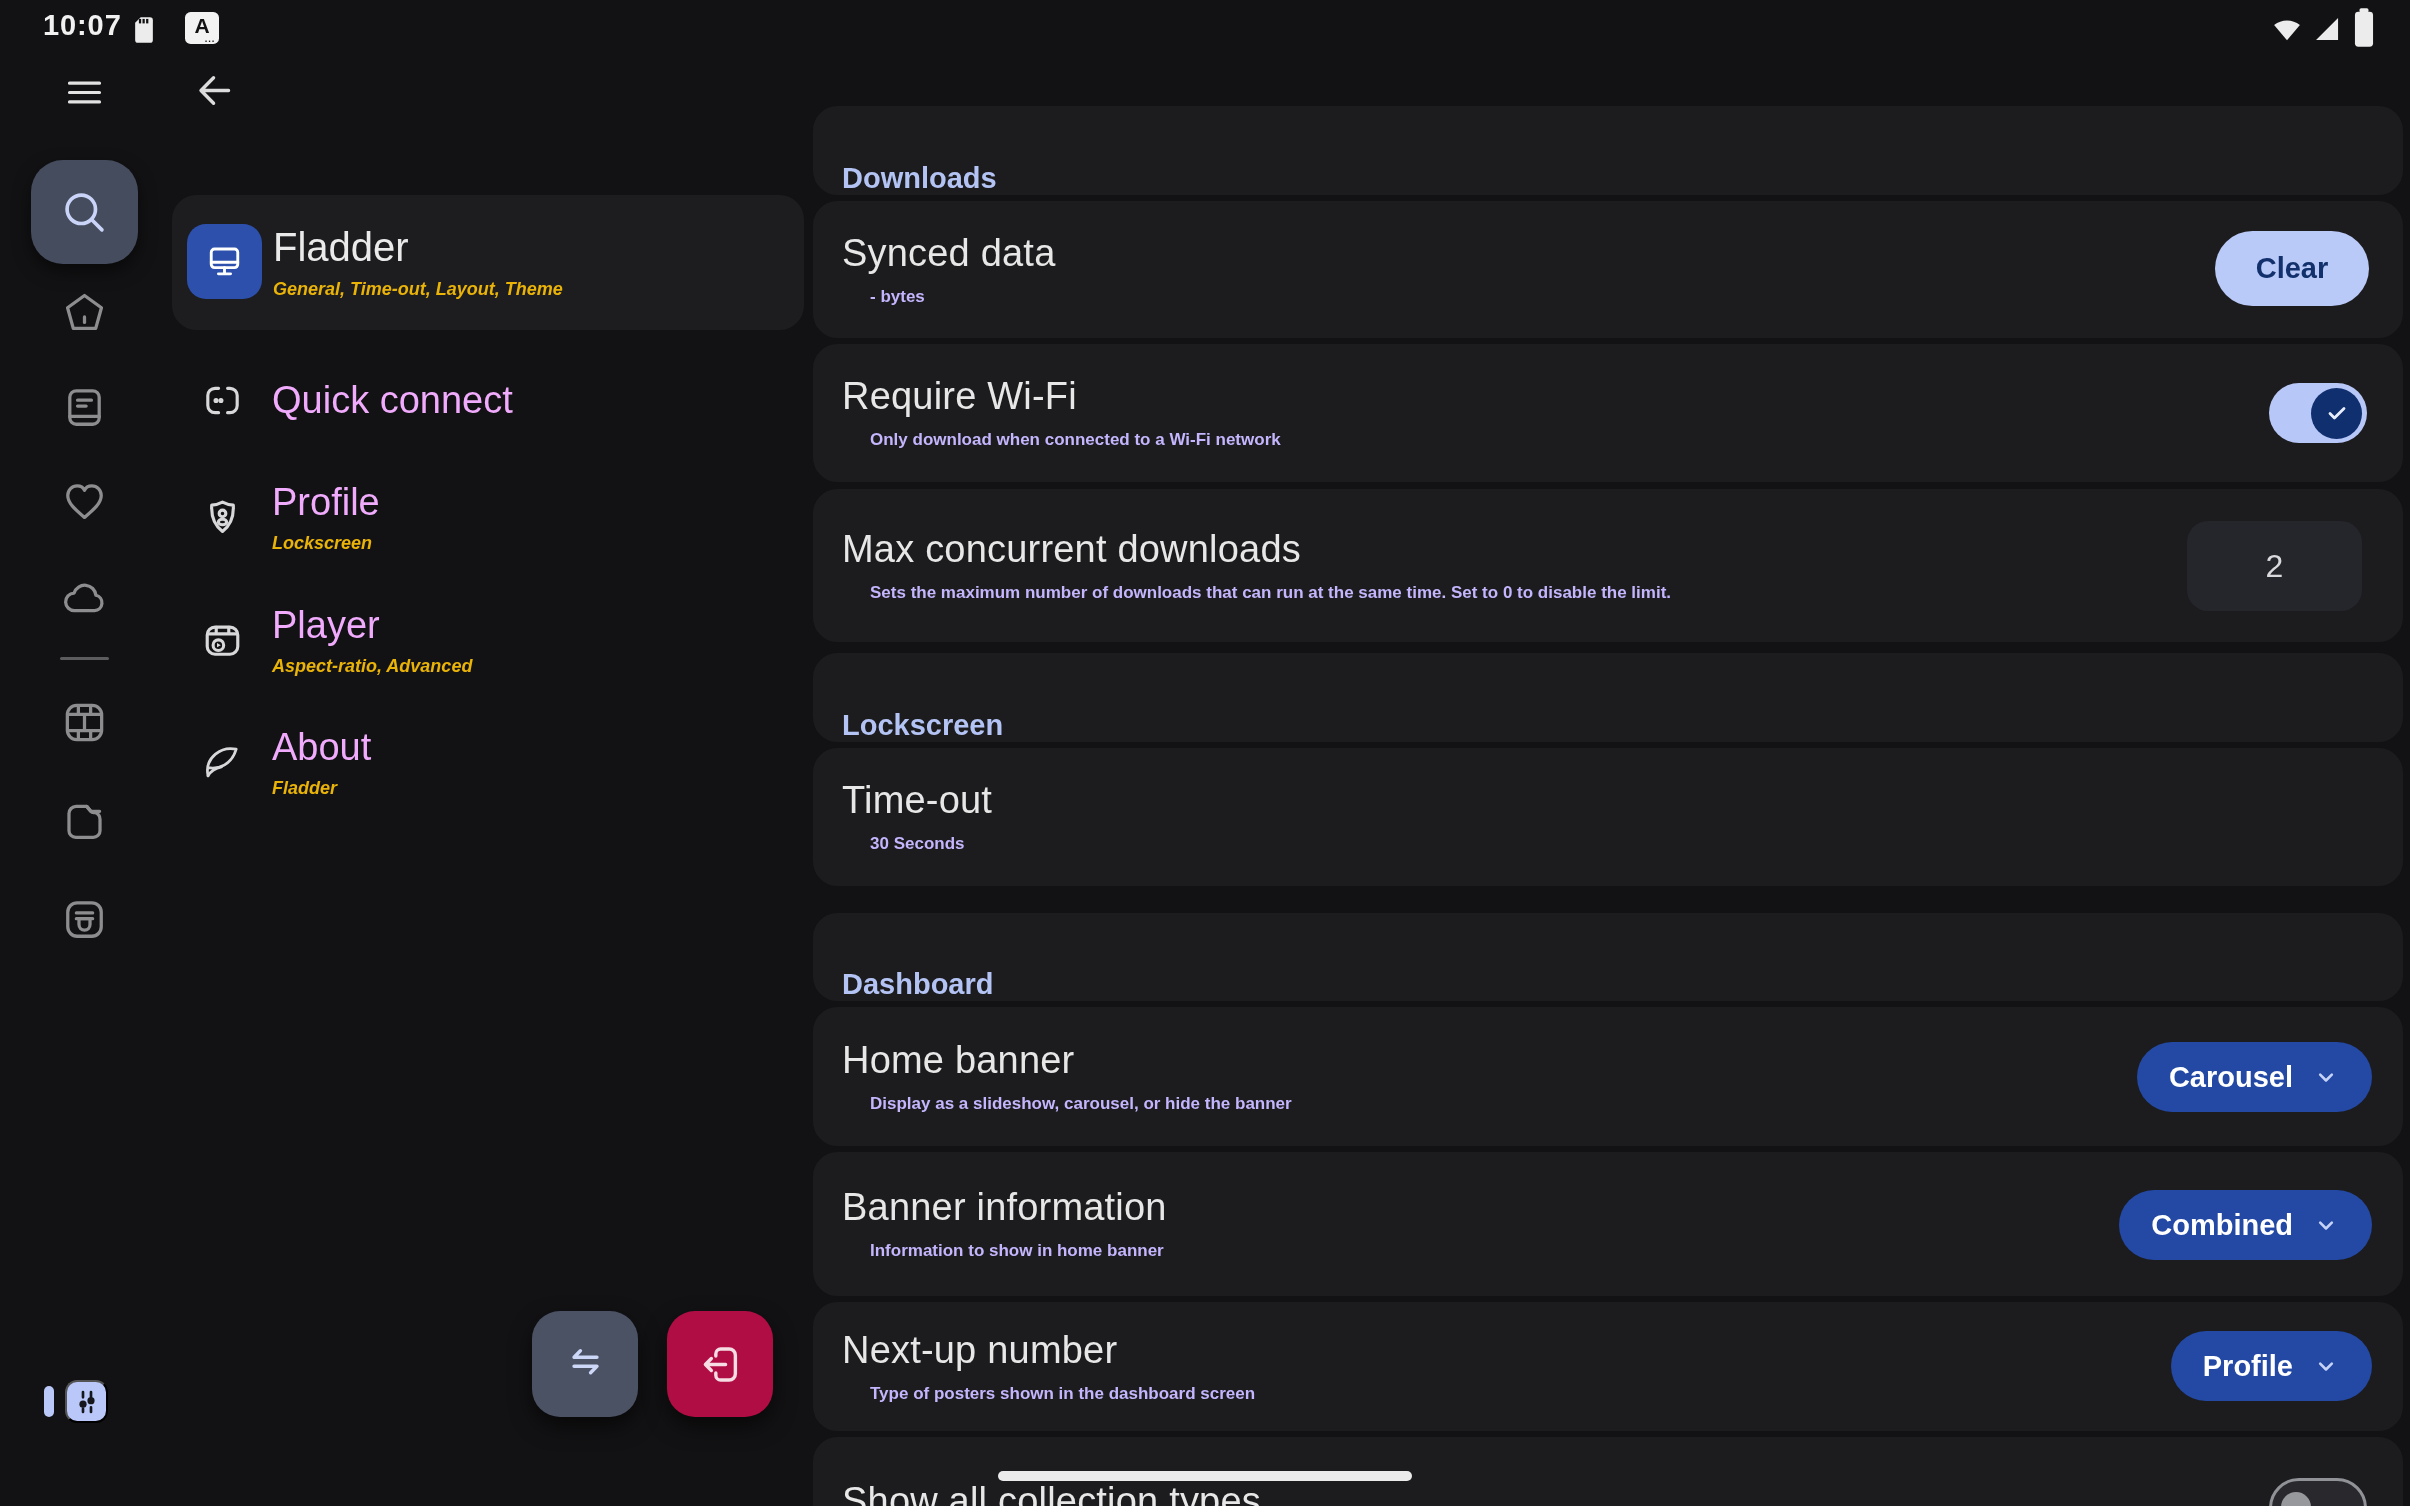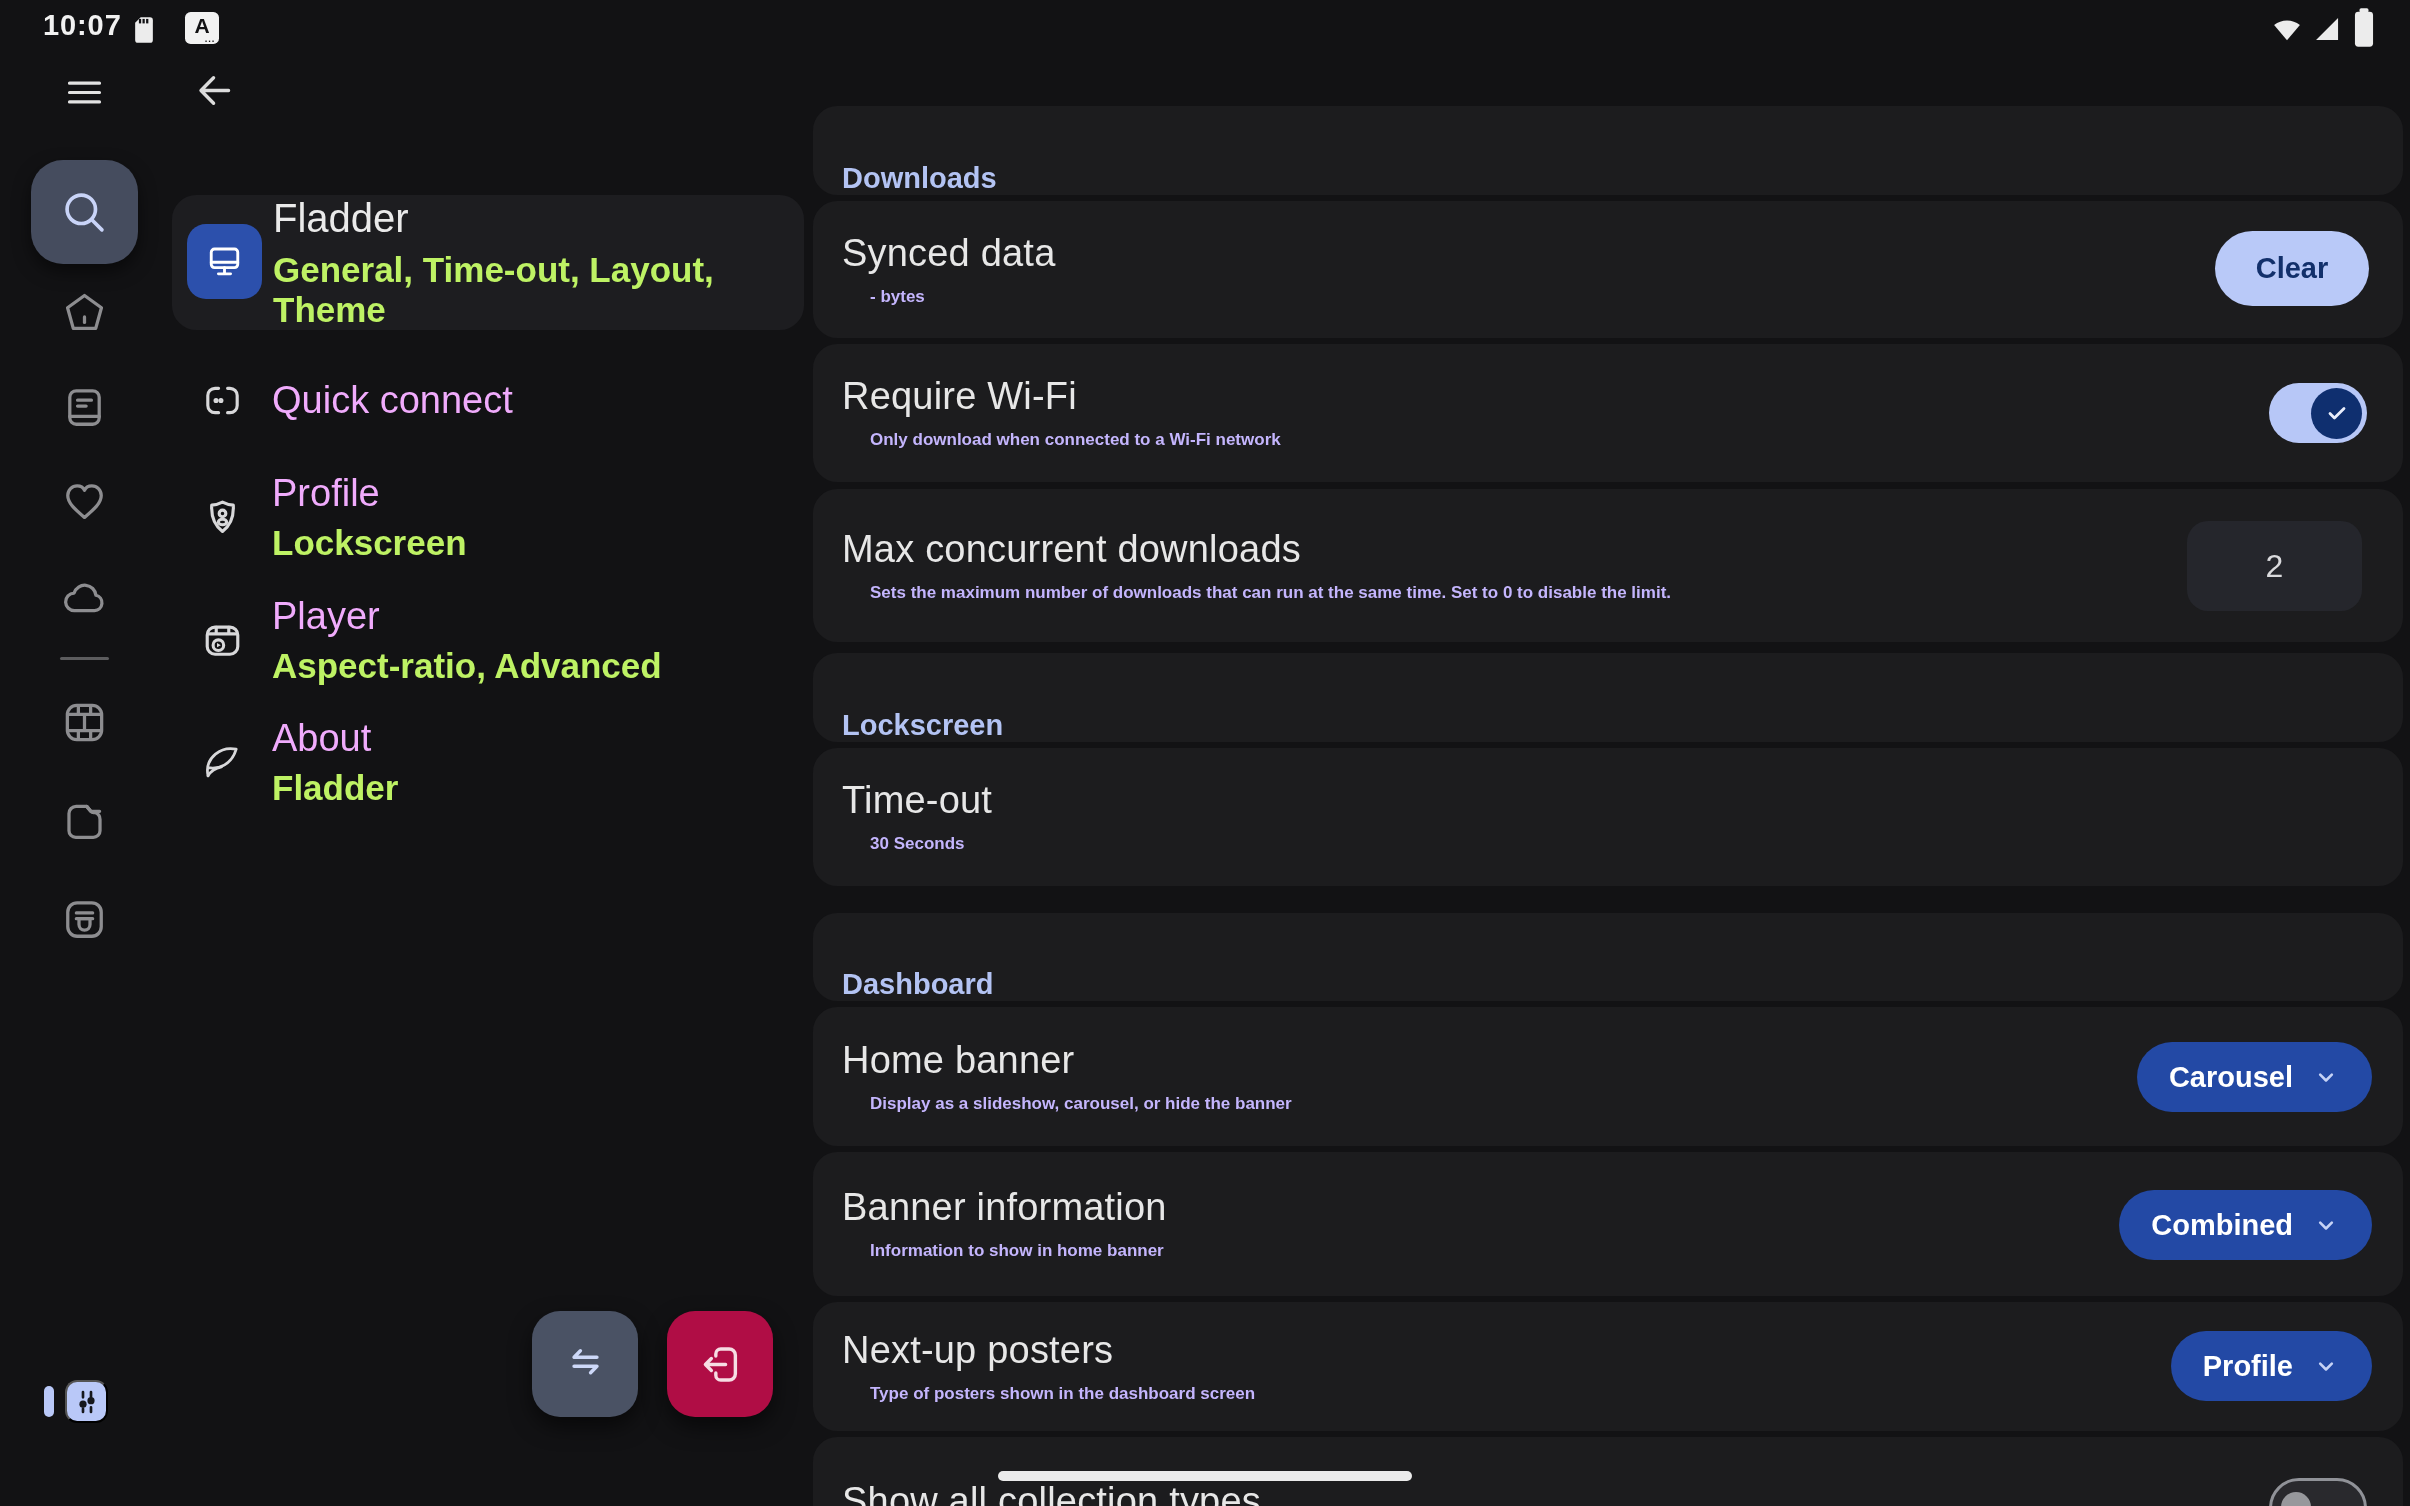--- a/index.html
+++ b/index.html
@@ -32,21 +32,21 @@
   .tune-btn { left:65px; top:1380px; width:43px; height:43px; border-radius:12.2px; background:#b9c8f8;
               display:flex; align-items:center; justify-content:center; color:#16171c; }
 
   
   .back-btn { left:192px; top:68px; width:45px; height:45px; color:#dcdcdc; }
   .nav-sel { left:172px; top:195px; width:632px; height:135px; background:#1d1d20; border-radius:24.5px; }
   .nav-sel-icon { left:15px; top:29px; width:75px; height:75px; border-radius:19px; background:#2c50ac;
                   display:flex; align-items:center; justify-content:center; color:#ffffff; }
   .nav-sel-text { left:101px; top:50%; transform:translateY(-50%); display:flex; flex-direction:column; gap:9.4px; }
   .nav-sel-title { font-size:40px; font-weight:400; color:#eaeaea; }
-  .nav-sub { font-size:35px; font-weight:700; color:#bef264; }
+  .nav-sub { font-size:18px; font-weight:700; color:#eab308;font-style:italic; }
 
   .nav-item { left:172px; width:632px; height:109px; display:flex; align-items:center; }
   .nav-item .ic { width:100px; display:flex; justify-content:center; color:#d8d8da; flex:0 0 100px; }
   .nav-item .tx { display:flex; flex-direction:column; gap:8.5px; }
   .nav-title { font-size:38px; font-weight:400; color:#f0abfc; }
 
   
   .card { left:813px; width:1590px; background:#1c1c1e; border-radius:24.5px; }
   .sec-hd { padding-left:29px; display:flex; align-items:flex-end; font-size:29px; font-weight:700; color:#b3c3f3; }
   .row-text { position:absolute; left:29px; top:50%; transform:translateY(-50%); display:flex; flex-direction:column; gap:12.2px; max-width:1271px; }
@@ -328,21 +328,21 @@
     <span class="chev">
         <svg width="28" height="28" viewBox="0 0 24 24" fill="none" stroke="currentColor" stroke-width="2.2" stroke-linecap="round" stroke-linejoin="round">
           <path d="M7 10l5 5 5-5"></path>
         </svg>
       </span>
   </button>
 </div>
 
 <div class="abs card" style="top:1302px;height:129px">
   <div class="row-text">
-    <div class="row-title">Next-up posters</div>
+    <div class="row-title">Next-up number</div>
     <div class="row-sub">Type of posters shown in the dashboard screen</div>
   </div>
   <button class="abs dd-btn" style="top:29px">
     <span>Profile</span>
     <span class="chev">
         <svg width="28" height="28" viewBox="0 0 24 24" fill="none" stroke="currentColor" stroke-width="2.2" stroke-linecap="round" stroke-linejoin="round">
           <path d="M7 10l5 5 5-5"></path>
         </svg>
       </span>
   </button>

